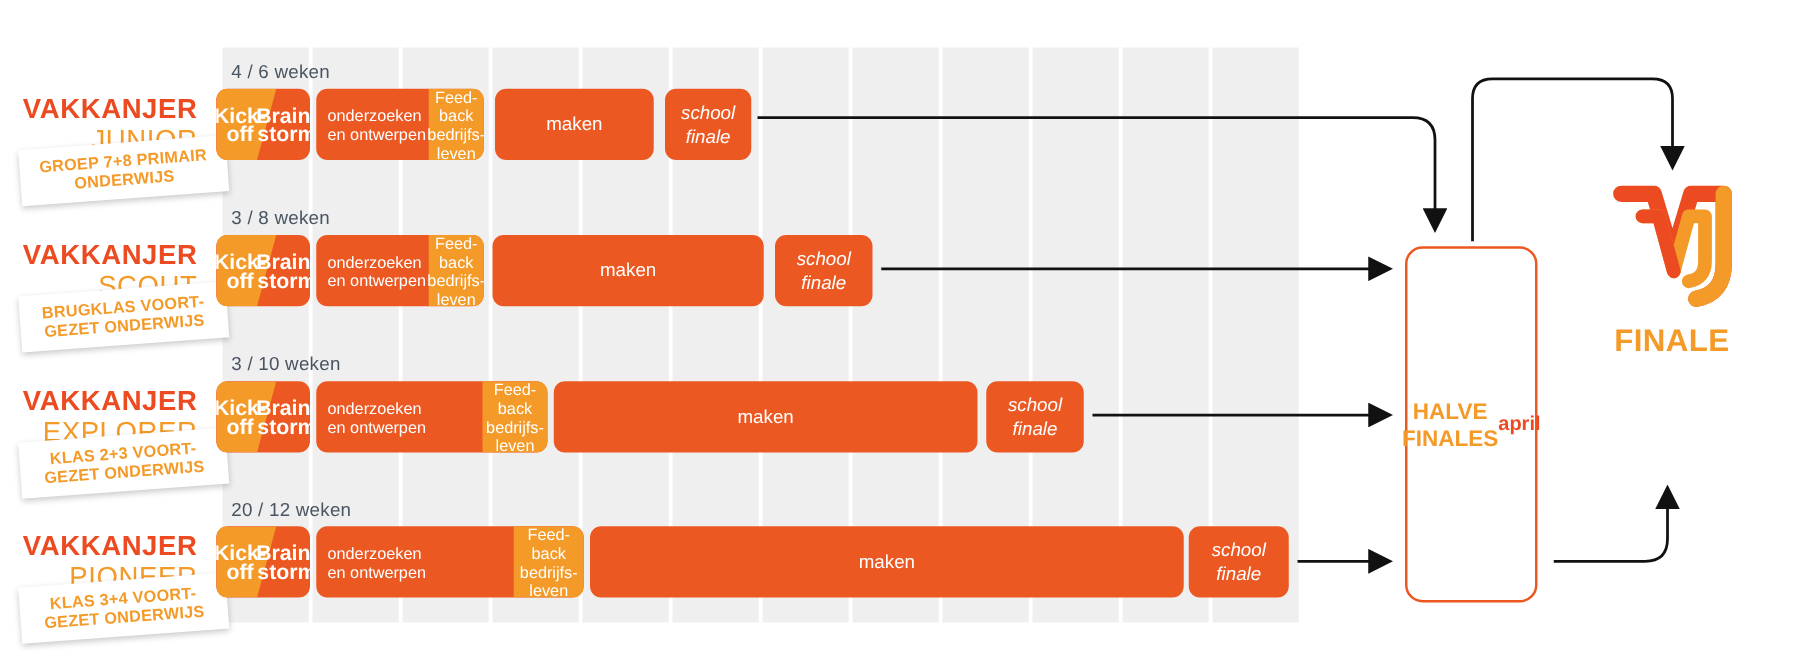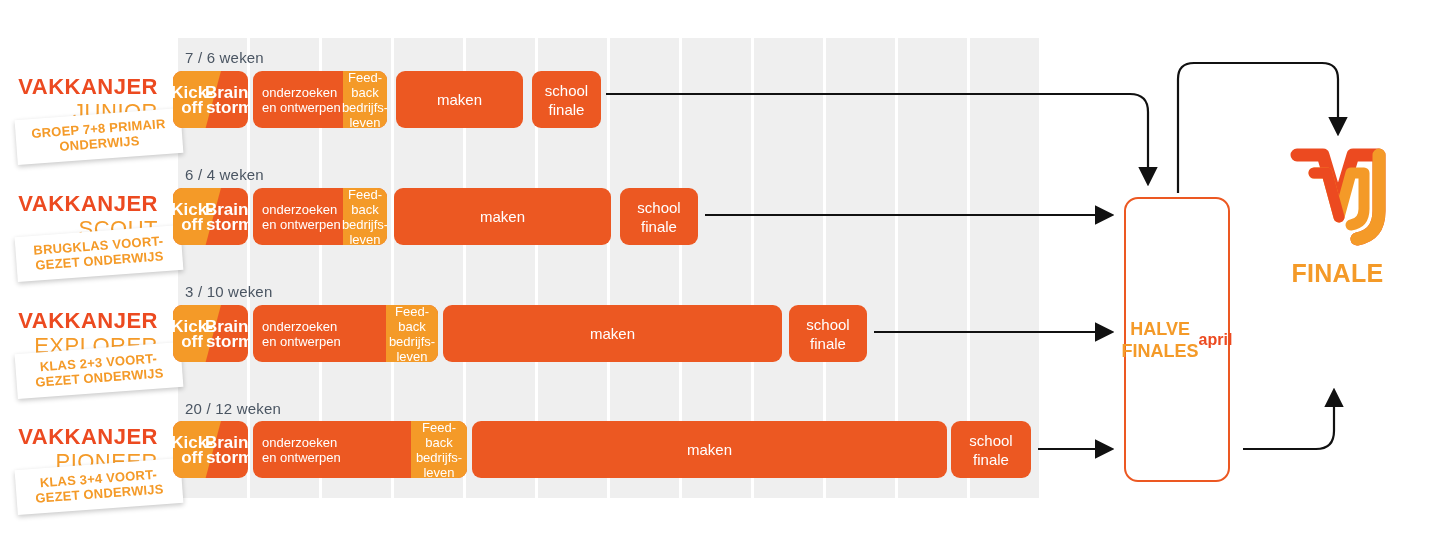--- a/index.html
+++ b/index.html
@@ -61,21 +61,21 @@
   .oo .fbtxt{
     position:absolute;top:0;height:100%;display:flex;align-items:center;
     justify-content:center;text-align:center;color:#fff;font-size:13px;line-height:15px;
   }
 
   .simple{
     position:absolute;border-radius:9px;background:#ec5822;color:#fff;
     display:flex;align-items:center;justify-content:center;text-align:center;
     font-size:15px;line-height:18px;
   }
-  .simple.sf{font-size:15px;line-height:19px;}
+  .simple.sf{font-size:15px;line-height:19px;font-style:italic;}
 
   
   .halve{
     position:absolute;left:1124px;top:197px;width:102px;height:281px;
     border:2px solid #ec5822;border-radius:14px;background:#fff;
     display:flex;align-items:center;justify-content:center;
   }
   .halve .hf1{color:#f49a28;font-weight:bold;font-size:18px;line-height:22px;text-align:center;}
   .halve .hf2{color:#ec4a20;font-weight:bold;font-size:16px;line-height:22px;text-align:left;margin-top:1px;}
 
@@ -107,21 +107,21 @@
   </div>
 
   <div class="brandblock" style="top:75px">
     <div class="brand-line1">VAKKANJER</div>
     <div class="brand-line2">JUNIOR</div>
   </div>
   <div class="badge" style="left:16px;top:114px;width:146px">
     <span>GROEP 7+8 PRIMAIR</span>
     <span>ONDERWIJS</span>
   </div>
-  <div class="weeks" style="left:185px;top:49px">7 / 6 weken</div>
+  <div class="weeks" style="left:185px;top:49px">4 / 6 weken</div>
 
   <div class="kb" style="left:173px;top:71px;width:75px;height:57px">
     <div class="ko-bg"></div>
     <div class="lbl" style="left:0;width:38px;white-space:pre-line">Kick-
 off</div>
     <div class="lbl" style="left:38px;width:37px;white-space:pre-line">Brain-
 storm</div>
   </div>
 
   <div class="oo" style="left:253px;top:71px;width:134px;height:57px">
@@ -139,21 +139,21 @@
 finale</div>
 
   <div class="brandblock" style="top:192px">
     <div class="brand-line1">VAKKANJER</div>
     <div class="brand-line2">SCOUT</div>
   </div>
   <div class="badge" style="left:16px;top:231px;width:146px">
     <span>BRUGKLAS VOORT-</span>
     <span>GEZET ONDERWIJS</span>
   </div>
-  <div class="weeks" style="left:185px;top:166px">6 / 4 weken</div>
+  <div class="weeks" style="left:185px;top:166px">3 / 8 weken</div>
 
   <div class="kb" style="left:173px;top:188px;width:75px;height:57px">
     <div class="ko-bg"></div>
     <div class="lbl" style="left:0;width:38px;white-space:pre-line">Kick-
 off</div>
     <div class="lbl" style="left:38px;width:37px;white-space:pre-line">Brain-
 storm</div>
   </div>
 
   <div class="oo" style="left:253px;top:188px;width:134px;height:57px">

